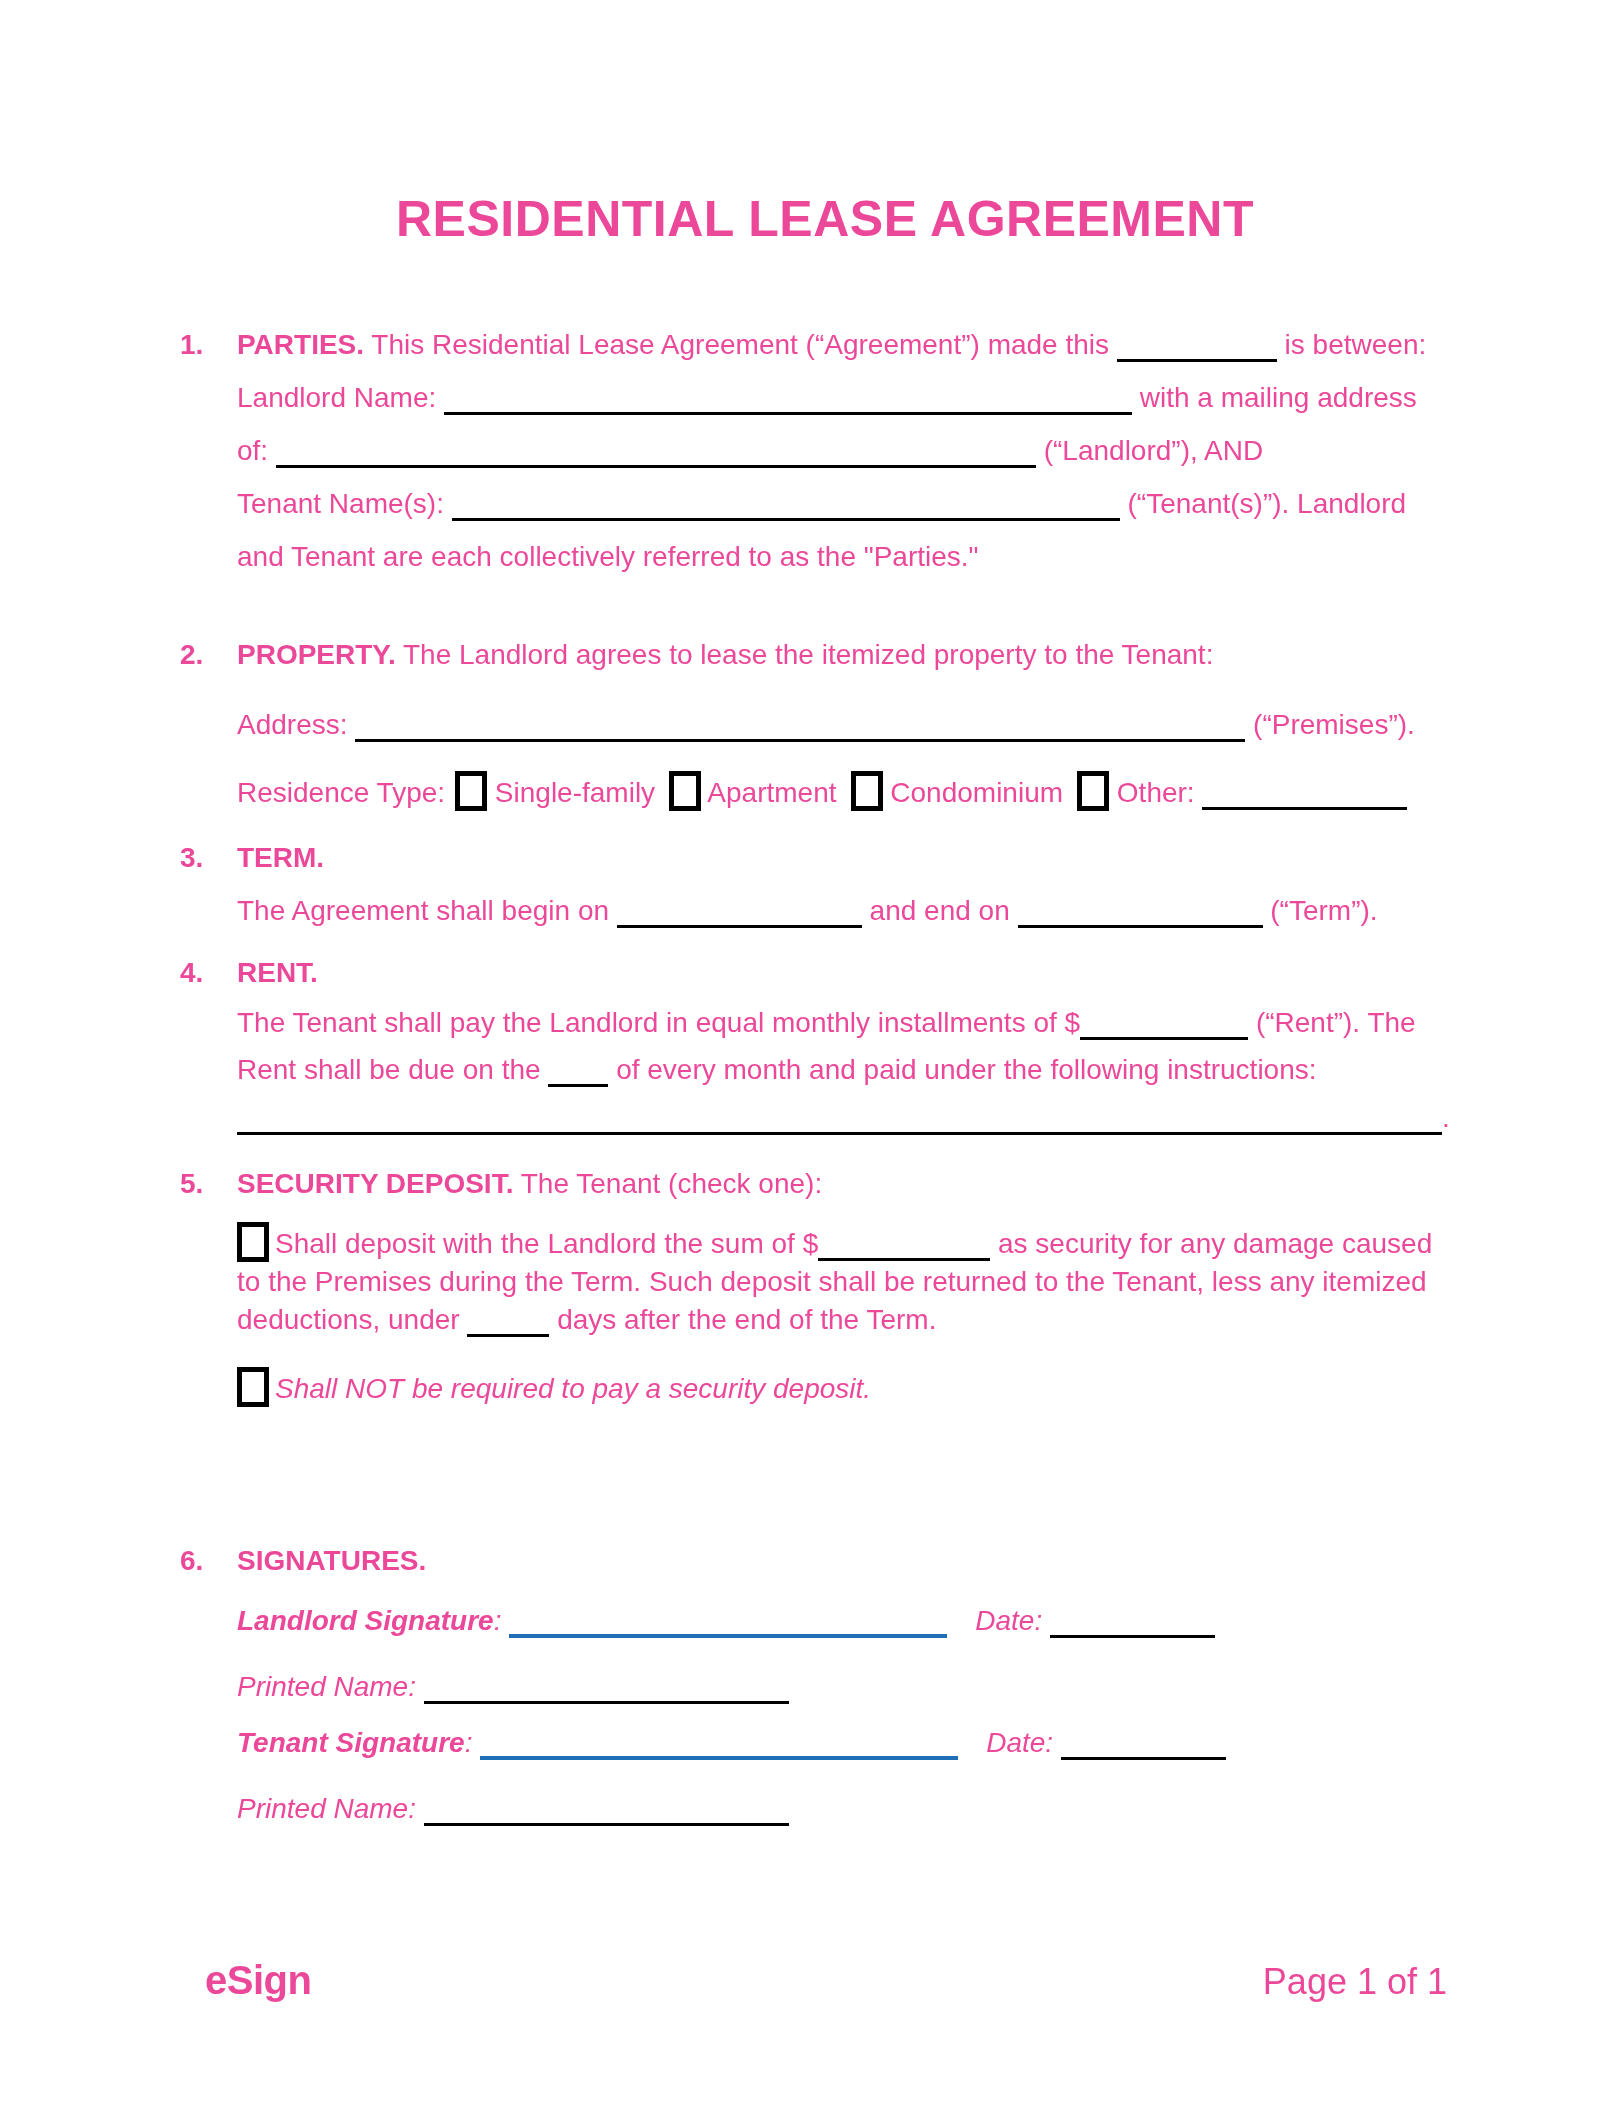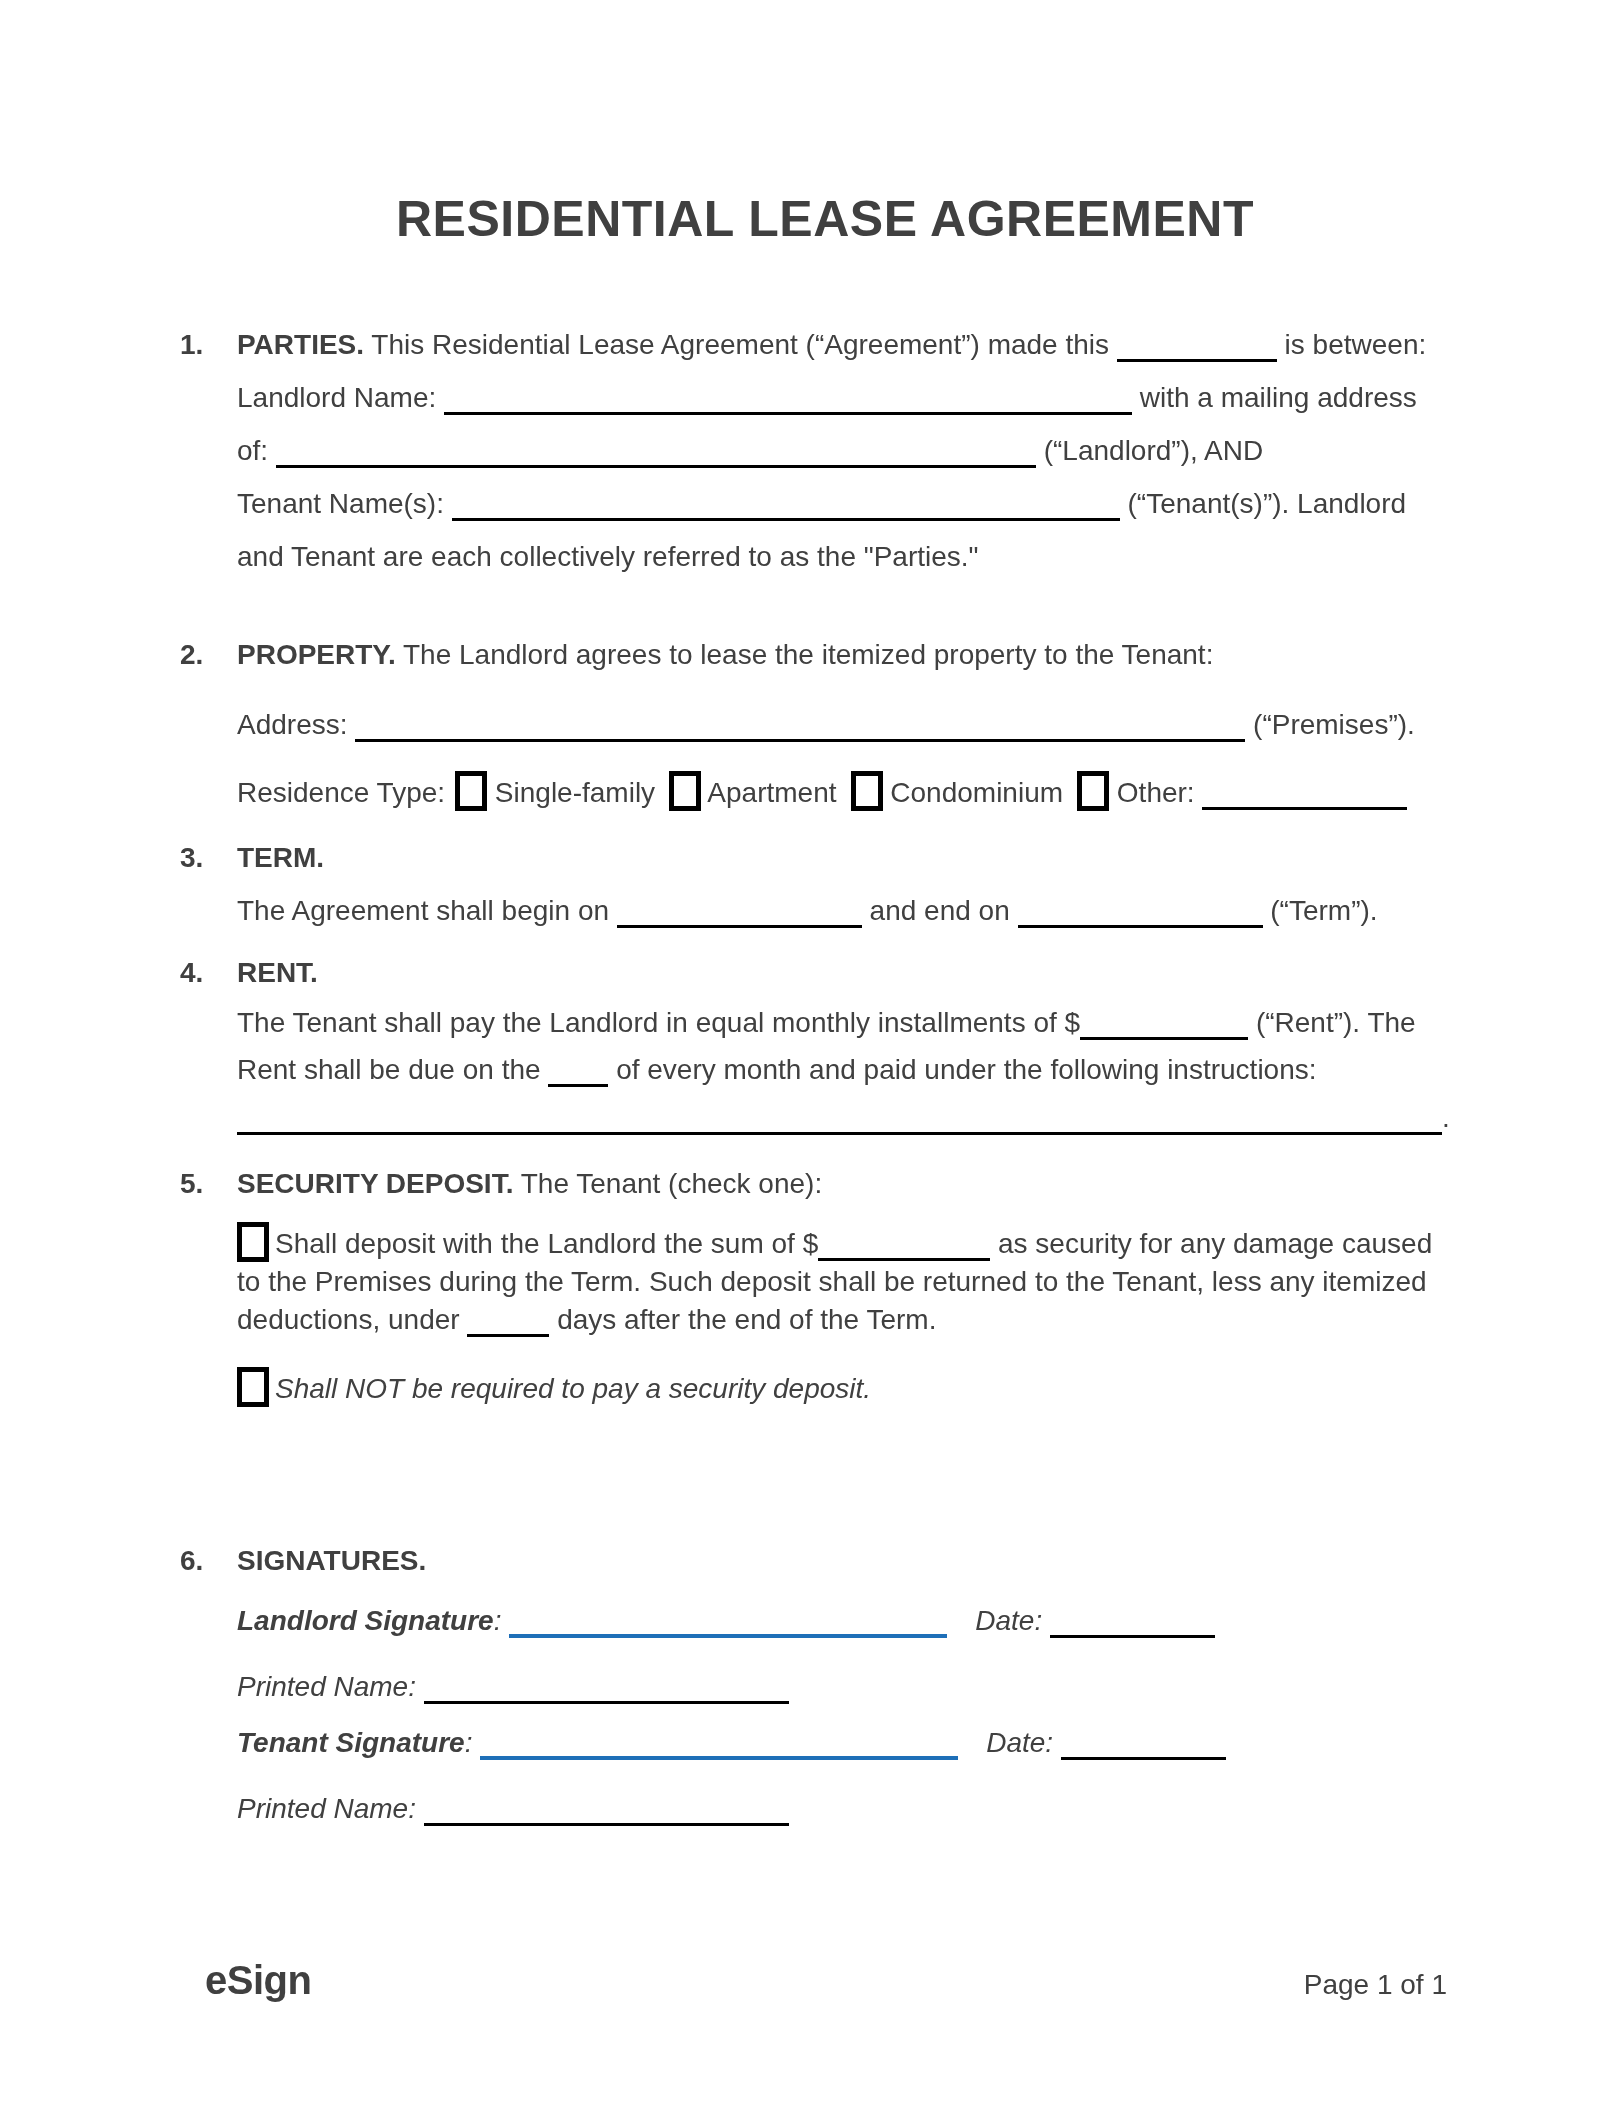--- a/index.html
+++ b/index.html
@@ -1,19 +1,19 @@
 <!DOCTYPE html>
 <html><head>
 <meta charset="utf-8">
 <style>
   html,body{margin:0;padding:0;background:#ffffff;}
   .page{
     position:relative;
     width:1624px;height:2112px;
-    background:#ffffff;color:#404040;
+    background:#ffffff;color:#ec4899;
     font-family:"Liberation Sans", sans-serif;
     font-size:28px;
     overflow:hidden;
   }
   .content{position:absolute;left:180px;top:190px;width:1290px;}
   .doc-title{
     text-align:center;font-weight:700;font-size:50px;line-height:58px;
     margin:0 0 70px 0;letter-spacing:0.5px;
   }
   .section{display:flex;}
@@ -31,21 +31,21 @@
   .blank.blue{border-bottom:4px solid #1e6fb8;}
   .cb{
     display:inline-block;width:22px;height:30px;border:5px solid #000;
     vertical-align:-9px;background:#fff;
   }
   .footer{
     position:absolute;left:205px;top:1958px;width:1242px;
     display:flex;justify-content:space-between;align-items:baseline;gap:40px;
   }
   .brand{font-weight:700;font-size:40px;letter-spacing:-0.5px;}
-  .pagenum{font-size:28px;}
+  .pagenum{font-size:36px;}
 </style>
 </head>
 <body>
 
 <div class="page">
   <div class="content">
 
     <div class="doc-title">RESIDENTIAL LEASE AGREEMENT</div>
 
     <div class="section">

